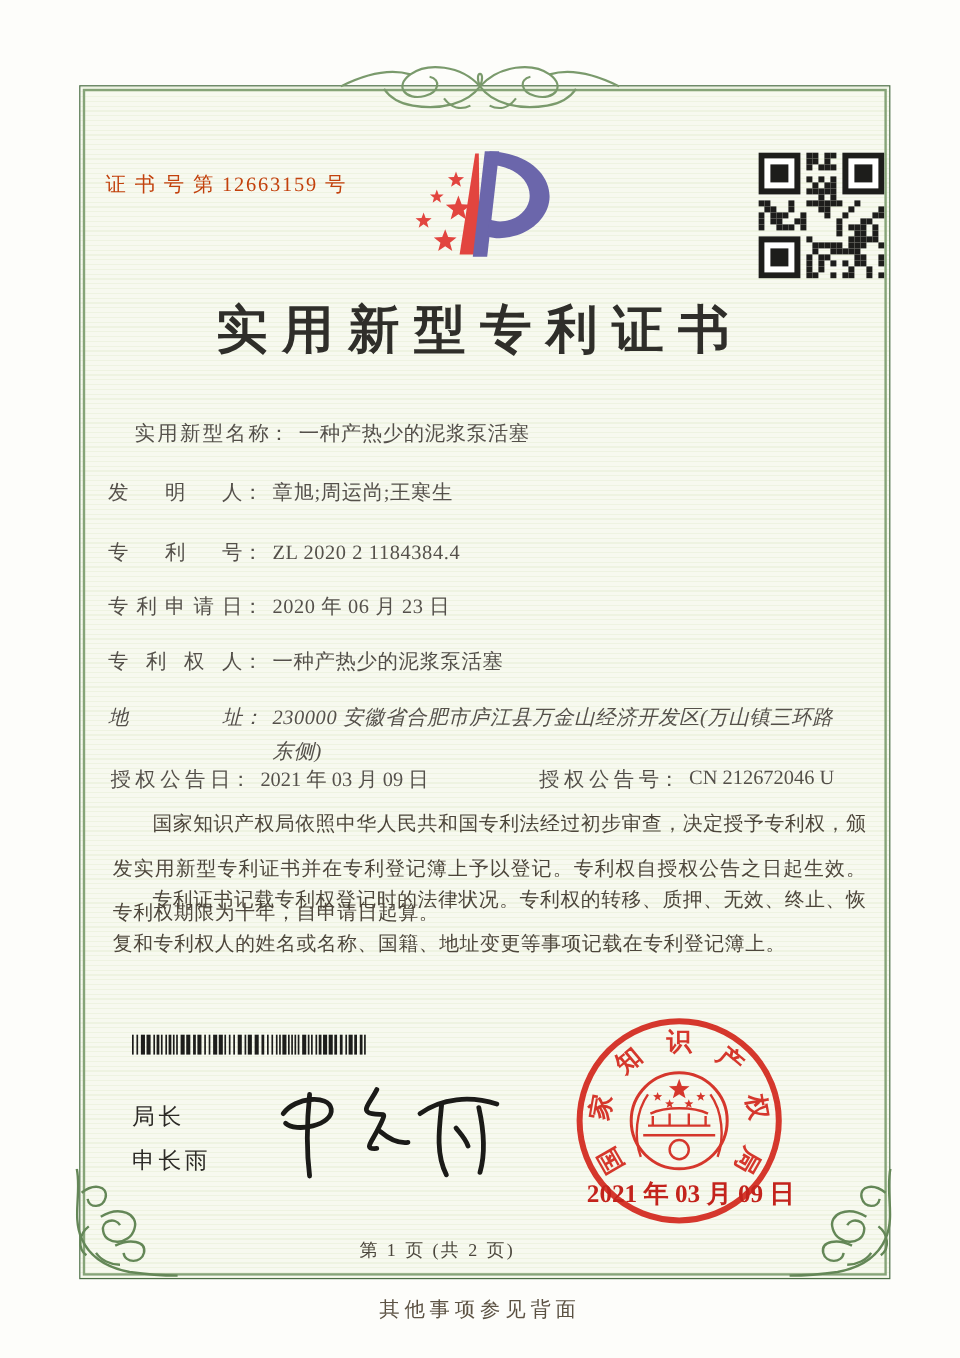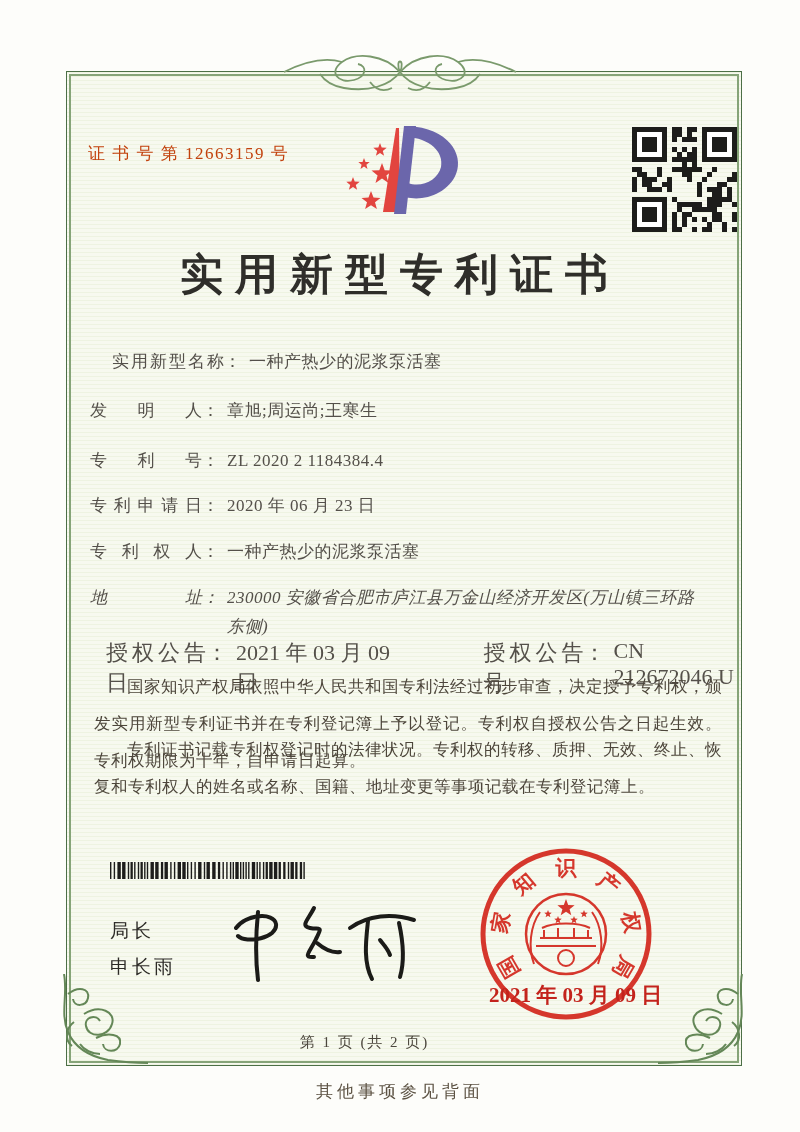--- a/index.html
+++ b/index.html
@@ -15,21 +15,21 @@
 
   .cert-number{left:88px;top:124px;font-size:17px;color:#c2410c;letter-spacing:1.5px;margin-top:18px;}
 
   .title{left:0;top:246px;width:800px;text-align:center;font-size:43px;font-weight:600;
     color:#2f2e2a;letter-spacing:12px;}
 
   .field-row{left:90px;width:625px;font-size:17px;color:#54504a;display:flex;align-items:flex-start;line-height:29px;}
   .field-label{display:inline-block;width:112px;text-align:justify;text-align-last:justify;flex:none;}
   .field-colon{flex:none;margin-right:8px;}
   .field-value{flex:1;letter-spacing:0.5px;}
-  .row-double{left:106px;width:640px;font-size:22px;color:#54504a;display:flex;}
+  .row-double{left:92px;width:640px;font-size:17px;color:#54504a;display:flex;}
   .pair{display:flex;}
   .pair .field-label{width:100px;}
   .pair2{margin-left:92px;}
 
   .body-par{left:94px;width:628px;font-size:16.5px;line-height:37px;color:#4d463b;
     text-indent:2em;text-align:justify;letter-spacing:0.5px;}
 
   .signer{left:110px;font-size:19px;font-family:"Liberation Sans","DejaVu Sans",sans-serif;
     color:#2c2a26;letter-spacing:3px;font-weight:500;}
 

